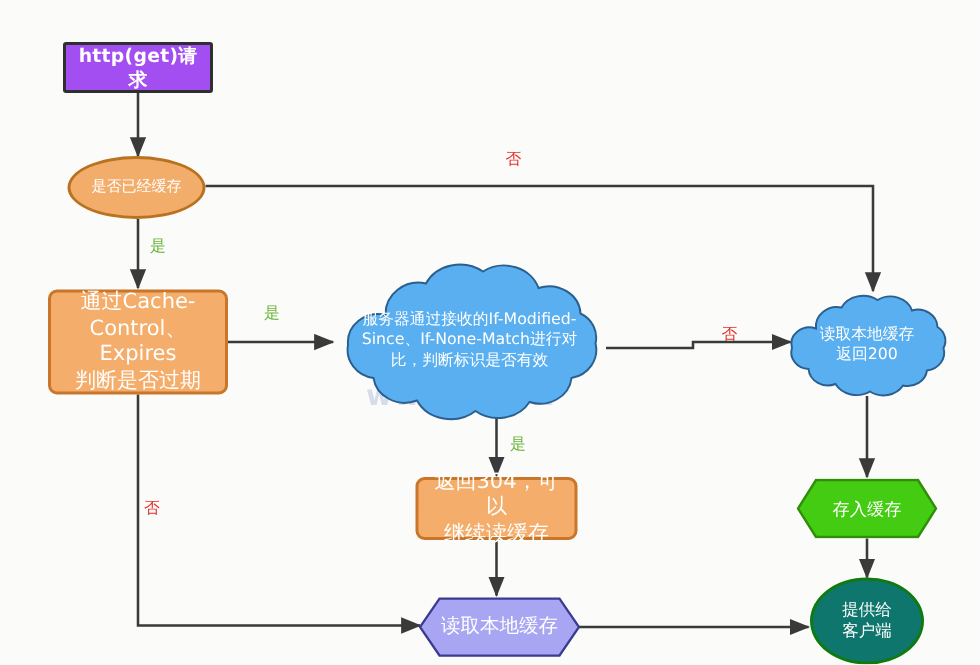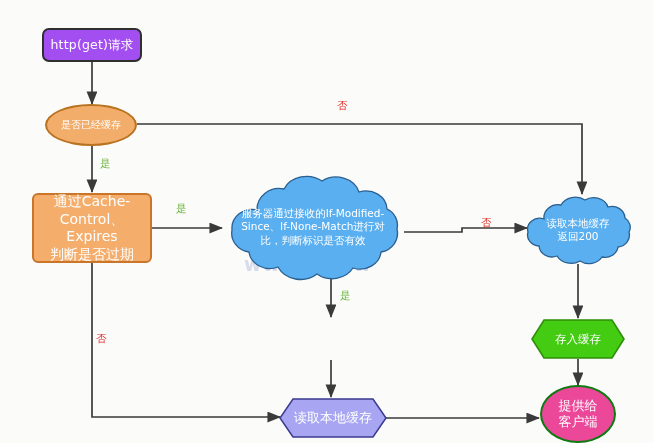--- a/index.html
+++ b/index.html
@@ -35,23 +35,23 @@
   .node .label {
     display: block;
     white-space: pre-line;
     padding: 0 4px;
   }
 
   
   .n-start {
     background: #a24ef0;
     border: 2px solid #2f2f2f;
-    border-radius: 7px;
+    border-radius: 2px;
     font-size: 12.5px;
-    font-weight: 400;
+    font-weight: 700;
     letter-spacing: .2px;
   }
 
   
   .n-ellipse {
     background: #f3ad6a;
     border: 2px solid #b9721f;
     border-radius: 50%;
     font-size: 10px;
   }
@@ -105,24 +105,24 @@
     z-index: 2;
     line-height: 1.25;
   }
 
   
   .hex-purple .label { font-size: 13px; }
   .hex-green .label  { font-size: 11.5px; }
 
   
   .n-circle {
-    background: #ec4899;
+    background: #0f766e;
     border: 2px solid #0f7a12;
     border-radius: 50%;
-    font-size: 13px;
+    font-size: 11px;
   }
 
   
   .edge-label {
     position: absolute;
     font-size: 10.5px;
     z-index: 4;
     white-space: nowrap;
   }
   .lbl-yes { color: #67b437; }
@@ -212,20 +212,24 @@
                A15,13 0 0,1 86,13 A13,12 0 0,1 103,24
                A12,11 0 0,1 107,38 A13,12 0 0,1 96,53
                A13,12 0 0,1 80,63 A15,13 0 0,1 58,67
                A16,14 0 0,1 35,62 A13,12 0 0,1 17,52
                A12,11 0 0,1 6,38 A12,11 0 0,1 22,25 Z" fill="#5aaff0" stroke="#2a5f8f" stroke-width="1.3"></path>
     </svg>
     <span class="label">读取本地缓存
 返回200</span>
   </div>
 
+  <div class="node n-obox" style="left:277px; top:318px; width:108px; height:42px;">
+    <span class="label">返回304，可以
+继续读缓存</span>
+  </div>
 
   <div class="hexwrap hex-green" style="left:531px; top:319px; width:94px; height:40px;">
     <svg class="hexbg" viewBox="0 0 94 40" preserveAspectRatio="none">
       <polygon points="13,1 81,1 93,20 81,39 13,39 1,20" fill="#43cc12" stroke="#2f8f0a" stroke-width="1.6"></polygon>
     </svg>
     <span class="label">存入缓存</span>
   </div>
 
   <div class="hexwrap hex-purple" style="left:279px; top:398px; width:108px; height:40px;">
     <svg class="hexbg" viewBox="0 0 108 40" preserveAspectRatio="none">

